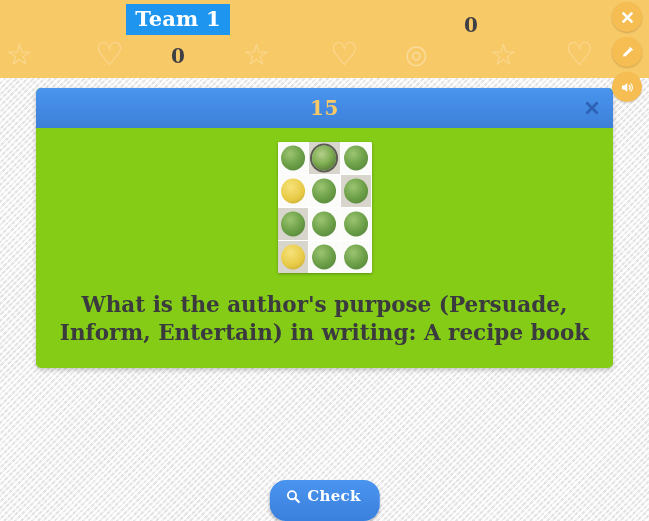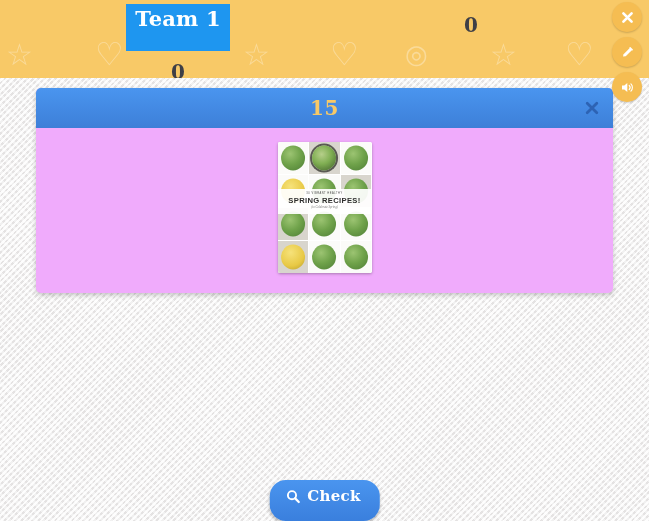--- a/index.html
+++ b/index.html
@@ -45,21 +45,21 @@
     position: absolute;
     top: 4px;
     width: 210px;
     text-align: center;
   }
   .team-name {
     display: inline-block;
     font-size: 21px;
     font-weight: bold;
     color: #3f3f46;
-    padding: 2px 9px 20px 9px;
+    padding: 2px 9px 4px 9px;
     letter-spacing: 0.2px;
     white-space: nowrap;
   }
   .team-name.active {
     background: #1e96f0;
     color: #ffffff;
   }
   .team-score {
     margin-top: 9px;
     font-size: 20px;
@@ -88,21 +88,21 @@
     cursor: pointer;
   }
   .tool-btn svg { display: block; }
 
   
   #question-modal {
     position: absolute;
     left: 36px; top: 88px;
     width: 577px;
     border-radius: 5px;
-    background: #f0abfc;
+    background: #84cc16;
     box-shadow: 0 2px 5px rgba(0,0,0,0.22);
     overflow: hidden;
   }
   #modal-header {
     position: relative;
     height: 40px;
     background: linear-gradient(180deg, #4a95ef 0%, #3d7fd8 100%);
     display: flex;
     align-items: center;
     justify-content: center;
@@ -302,27 +302,23 @@
         <div class="cell lemon plate"></div>
         <div class="cell plate"></div>
         <div class="cell dark"></div>
         <div class="cell dark"></div>
         <div class="cell plate"></div>
         <div class="cell plate"></div>
         <div class="cell lemon dark"></div>
         <div class="cell plate"></div>
         <div class="cell plate"></div>
       </div>
-      <div id="cover-band">
-        <div id="cover-kicker">30 VIBRANT HEALTHY</div>
-        <div id="cover-title">SPRING RECIPES!</div>
-        <div id="cover-sub">(to Celebrate Spring)</div>
-      </div>
     </div>
 
+    <div id="question-text">What is the author's purpose (Persuade, Inform, Entertain) in writing: A recipe book</div>
   </div>
 </div>
 
 <div id="check-button">
   <svg width="15" height="15" viewBox="0 0 15 15">
     <circle cx="6.2" cy="6.2" r="4.1" stroke="#ffffff" stroke-width="1.9" fill="none"></circle>
     <path d="M9.4 9.4 L13 13" stroke="#ffffff" stroke-width="2.2" stroke-linecap="round"></path>
   </svg>
   <span id="check-label">Check</span>
 </div>

